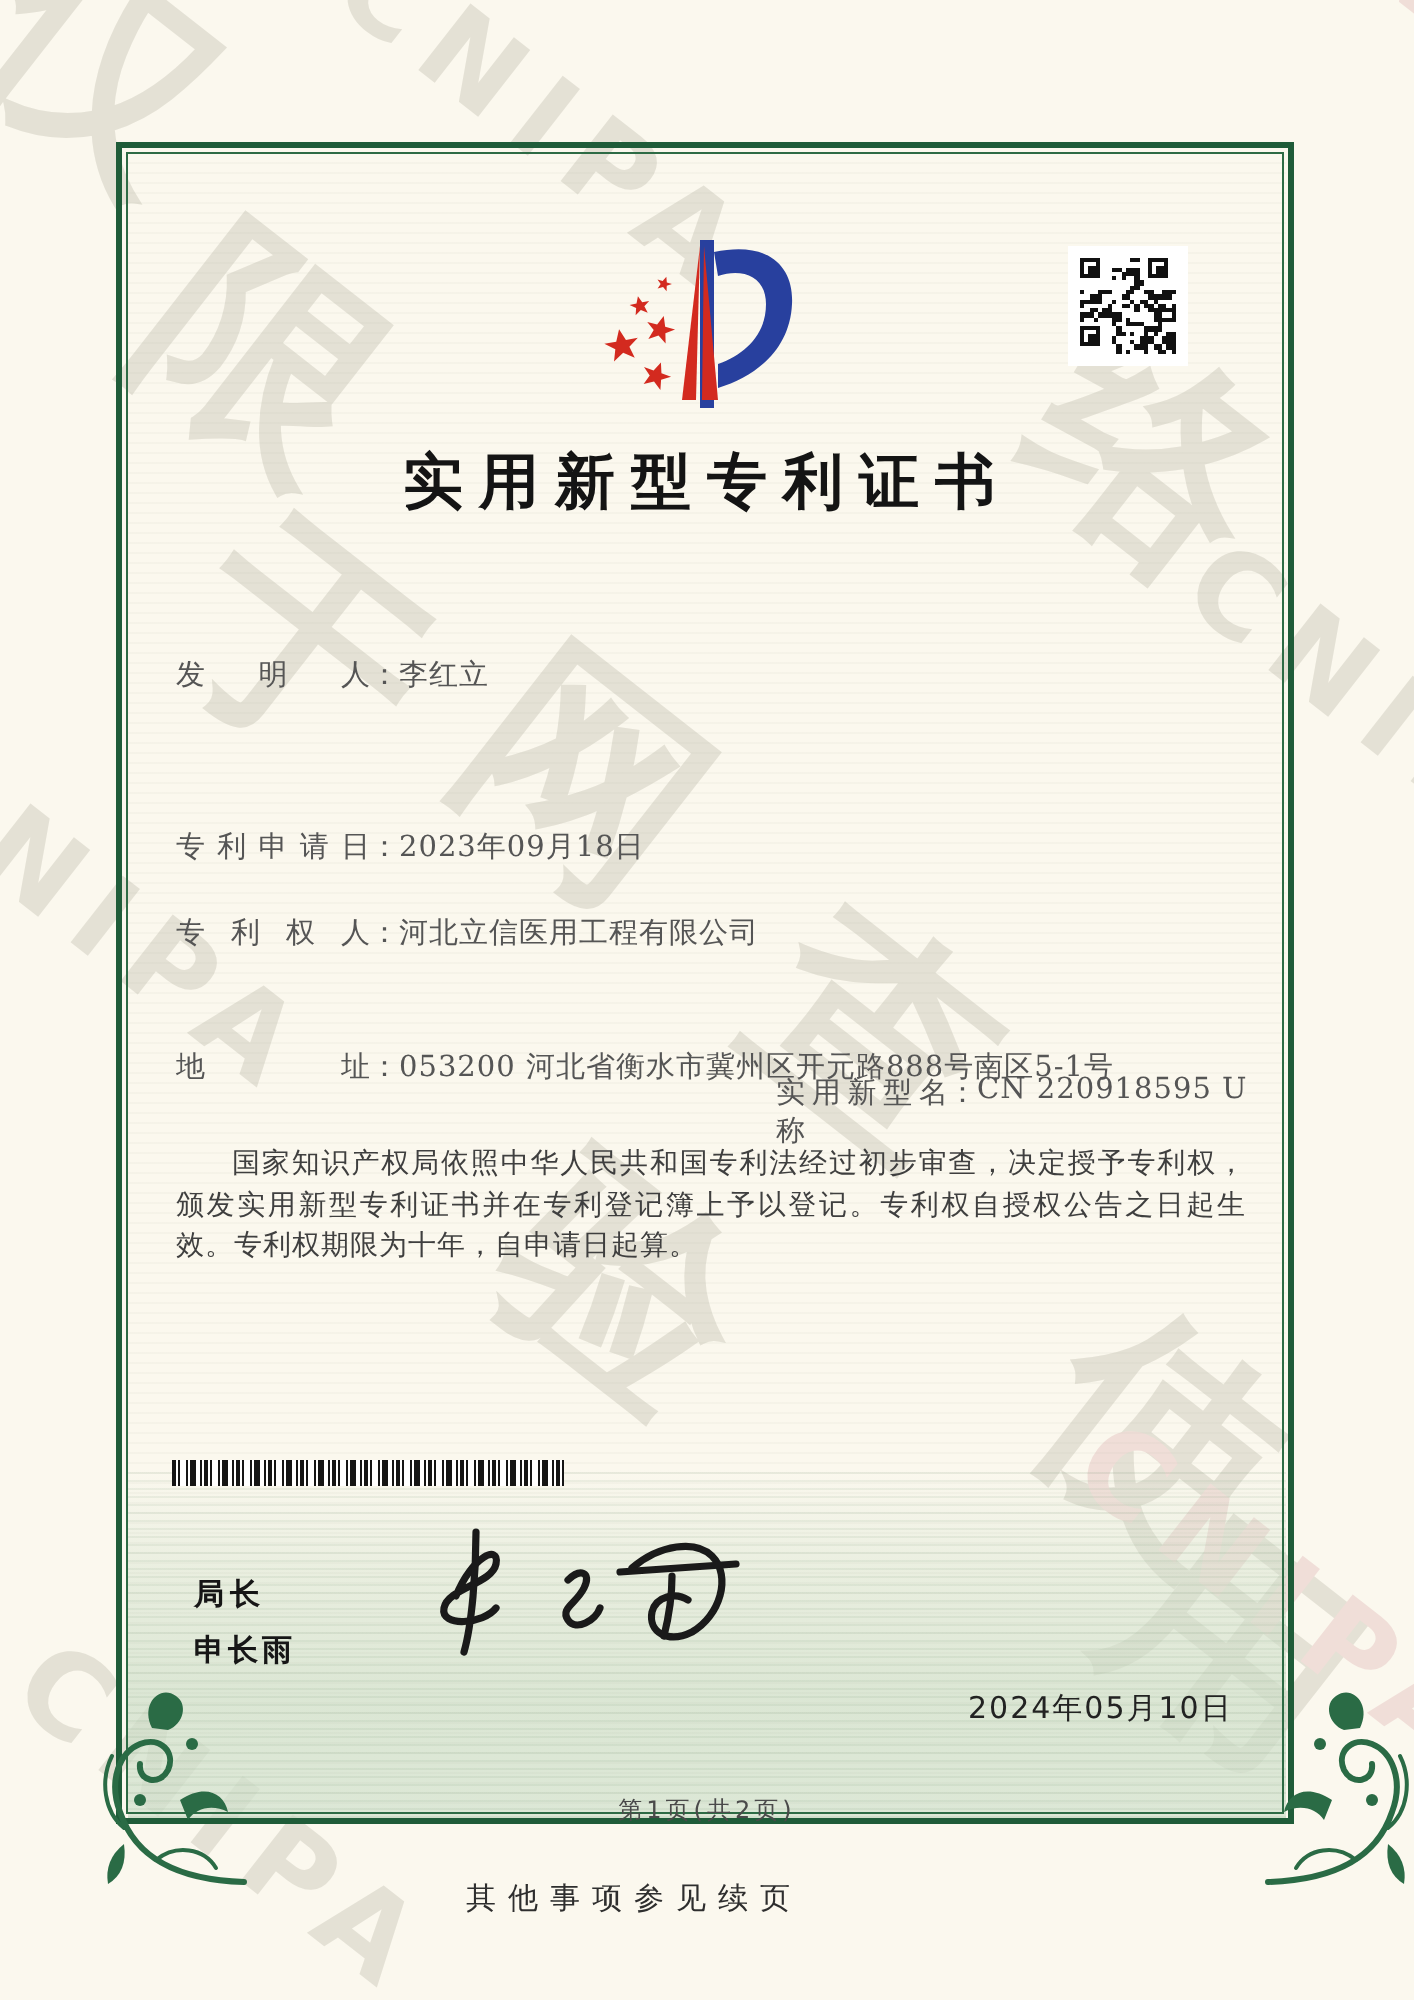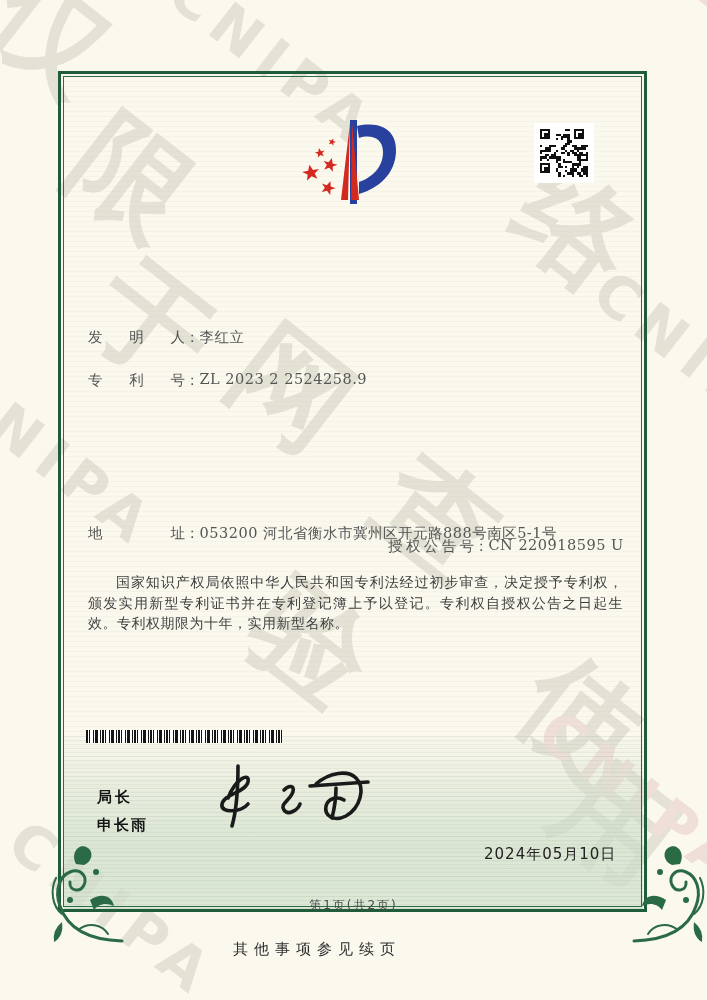--- a/index.html
+++ b/index.html
@@ -274,39 +274,43 @@
         <div style="position: absolute; left: 2px; top: 2px; width: 4px; height: 4px; background: rgb(17, 17, 17);"></div>
       </div>
       <div style="position: absolute; left: 34px; top: 0px; width: 10px; height: 10px; border: 2px solid rgb(17, 17, 17); box-sizing: border-box;">
         <div style="position: absolute; left: 2px; top: 2px; width: 4px; height: 4px; background: rgb(17, 17, 17);"></div>
       </div>
       <div style="position: absolute; left: 0px; top: 34px; width: 10px; height: 10px; border: 2px solid rgb(17, 17, 17); box-sizing: border-box;">
         <div style="position: absolute; left: 2px; top: 2px; width: 4px; height: 4px; background: rgb(17, 17, 17);"></div>
       </div>
     </div>
 
+  <div class="abs" id="title">实用新型专利证书</div>
 
   <div class="abs field-row" style="top:328px;">
     <span class="f-label">发明人</span><span class="f-colon">：</span><span class="f-value">李红立</span>
   </div>
-  <div class="abs field-row" style="top:371px;">
-    <span class="f-label">专利号</span><span class="f-colon">：</span><span class="f-value">ZL 2023 2 2524258.9</span>
+  <div class="abs field-row" style="top:414px;">
+    <span class="f-label">专利申请日</span><span class="f-colon">：</span><span class="f-value">2023年09月18日</span>
+  </div>
+  <div class="abs field-row" style="top:457px;">
+    <span class="f-label">专利权人</span><span class="f-colon">：</span><span class="f-value">河北立信医用工程有限公司</span>
   </div>
   <div class="abs field-row" style="top:524px;">
     <span class="f-label">地址</span><span class="f-colon">：</span><span class="f-value">053200 河北省衡水市冀州区开元路888号南区5-1号</span>
   </div>
 
   <div class="abs field-row" style="top:537px;">
     <span style="position:absolute;left:300px;">
-      <span class="g-label">授权公告号</span><span class="f-colon">：</span><span class="f-value">CN 220918595 U</span>
+      <span class="g-label">实用新型名称</span><span class="f-colon">：</span><span class="f-value">CN 220918595 U</span>
     </span>
   </div>
 
   <div class="abs" id="paras">
-    <p class="para">国家知识产权局依照中华人民共和国专利法经过初步审查，决定授予专利权，颁发实用新型专利证书并在专利登记簿上予以登记。专利权自授权公告之日起生效。专利权期限为十年，实用新型名称。</p>
+    <p class="para">国家知识产权局依照中华人民共和国专利法经过初步审查，决定授予专利权，颁发实用新型专利证书并在专利登记簿上予以登记。专利权自授权公告之日起生效。专利权期限为十年，自申请日起算。</p>
   </div>
 
   <div class="abs" id="barcode"></div>
 
   <div class="abs" id="signer-title">局长</div>
   <div class="abs" id="signer-name">申长雨</div>
   <svg class="abs" id="signature" width="190" height="75" viewBox="0 0 190 75">
     <g fill="none" stroke="#1a1a1a" stroke-width="3.6" stroke-linecap="round" stroke-linejoin="round">
       <path d="M30 38 C38 18 52 12 50 22 C48 32 26 34 24 44 C22 54 44 52 50 44"></path>
       <path d="M40 6 C40 26 38 52 34 66"></path>

